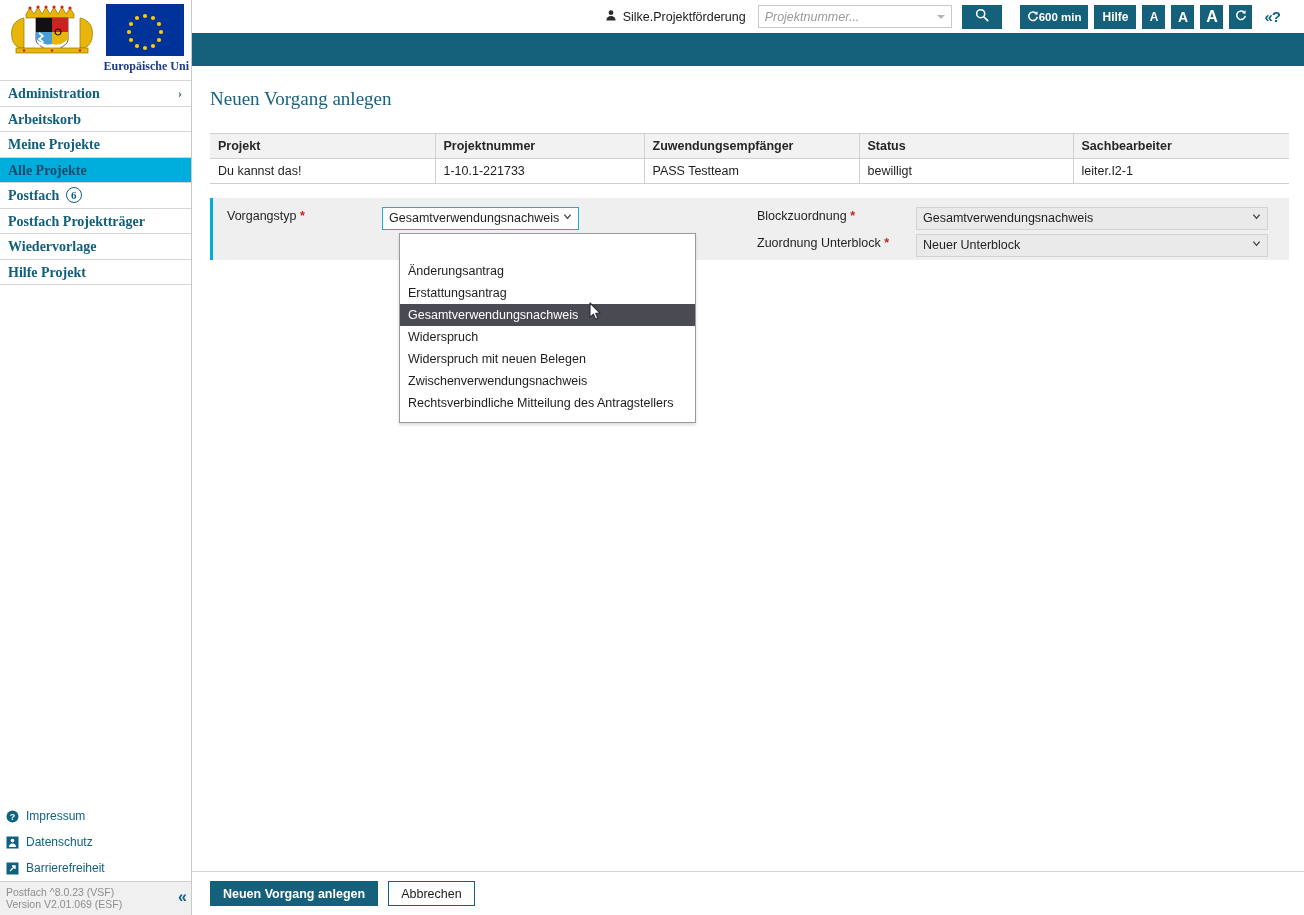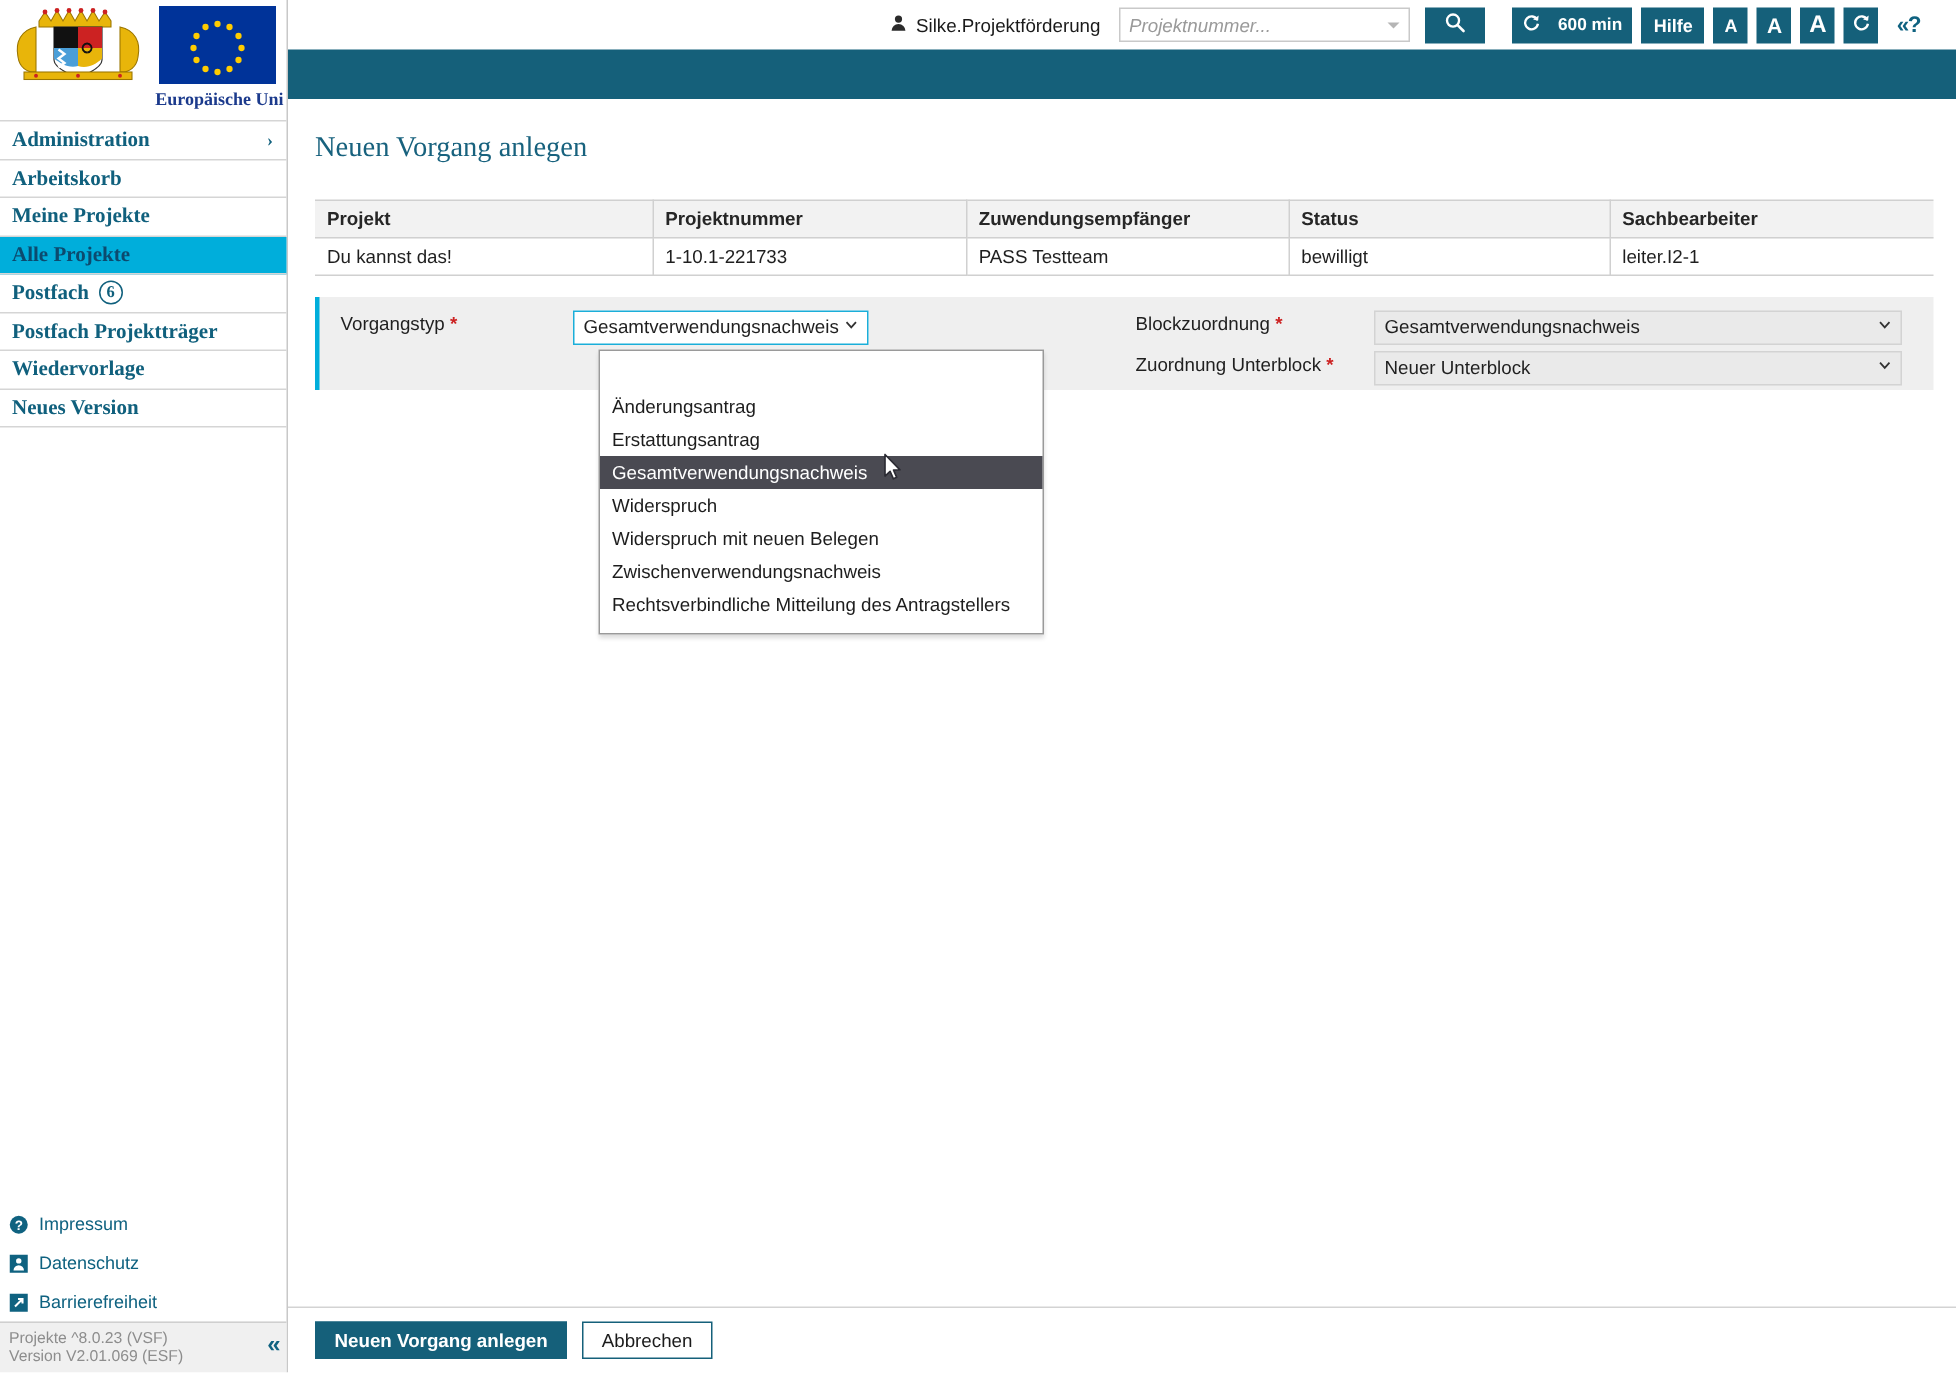--- a/index.html
+++ b/index.html
@@ -106,21 +106,21 @@
     border-left: 4px solid transparent; border-right: 4px solid transparent;
     border-top: 4px solid #b5b5b5; pointer-events: none;
   }
   .tb-btn {
     height: 24px; background: #15607a; color: #fff;
     border: none; display: flex; align-items: center; justify-content: center;
     cursor: pointer; font-family: "Liberation Sans", sans-serif;
   }
   .btn-search { width: 40px; margin-left: 4px; }
   .btn-timer {
-    padding: 0 7px; gap: 12px; font-size: 11.5px; font-weight: bold;
+    padding: 0 7px; gap: 0; font-size: 11.5px; font-weight: bold;
     margin-left: 12px;
   }
   .btn-hilfe { padding: 0 8px; font-size: 12px; font-weight: bold; }
   .btn-font { width: 23px; font-weight: bold; }
   .btn-font.f1 { font-size: 12px; }
   .btn-font.f2 { font-size: 14px; }
   .btn-font.f3 { font-size: 16px; background: #15607a; color: #ffffff; }
   .btn-refresh { width: 23px; font-size: 12px; }
   .help-toggle {
     color: #0f6280; font-size: 15px; font-weight: bold;
@@ -310,21 +310,21 @@
         <span>Postfach</span>
         <span class="badge">6</span>
       </div>
       <div class="nav-item">
         <span>Postfach Projektträger</span>
       </div>
       <div class="nav-item">
         <span>Wiedervorlage</span>
       </div>
       <div class="nav-item">
-        <span>Neues Version</span>
+        <span>Hilfe Projekt</span>
       </div>
     </div>
 
     <div class="side-footer">
       <div class="foot-link">
         <span class="foot-ico">
           <svg viewBox="0 0 13 13" width="13" height="13">
               <circle cx="6.5" cy="6.5" r="6" fill="#0f6280"></circle>
           <text x="6.5" y="9.8" font-size="9" font-weight="bold" fill="#fff" text-anchor="middle" font-family="Liberation Sans, sans-serif">?</text>
             </svg>
@@ -346,21 +346,21 @@
           <svg viewBox="0 0 13 13" width="13" height="13">
               <rect x=".5" y=".5" width="12" height="12" fill="#0f6280"></rect>
           <path d="M4 9 L9 4 M6 4 h3 v3" stroke="#fff" stroke-width="1.4" fill="none"></path>
             </svg>
         </span>
         <span>Barrierefreiheit</span>
       </div>
 
       <div class="version-bar">
         <div>
-          <div class="version-txt">Projekte ^8.0.23 (VSF)</div>
+          <div class="version-txt">Postfach ^8.0.23 (VSF)</div>
           <div class="version-txt">Version V2.01.069 (ESF)</div>
         </div>
         <div class="collapse-btn">«</div>
       </div>
     </div>
   </div>
 
   <div class="topbar">
     <div class="user-chip">
       <span>

